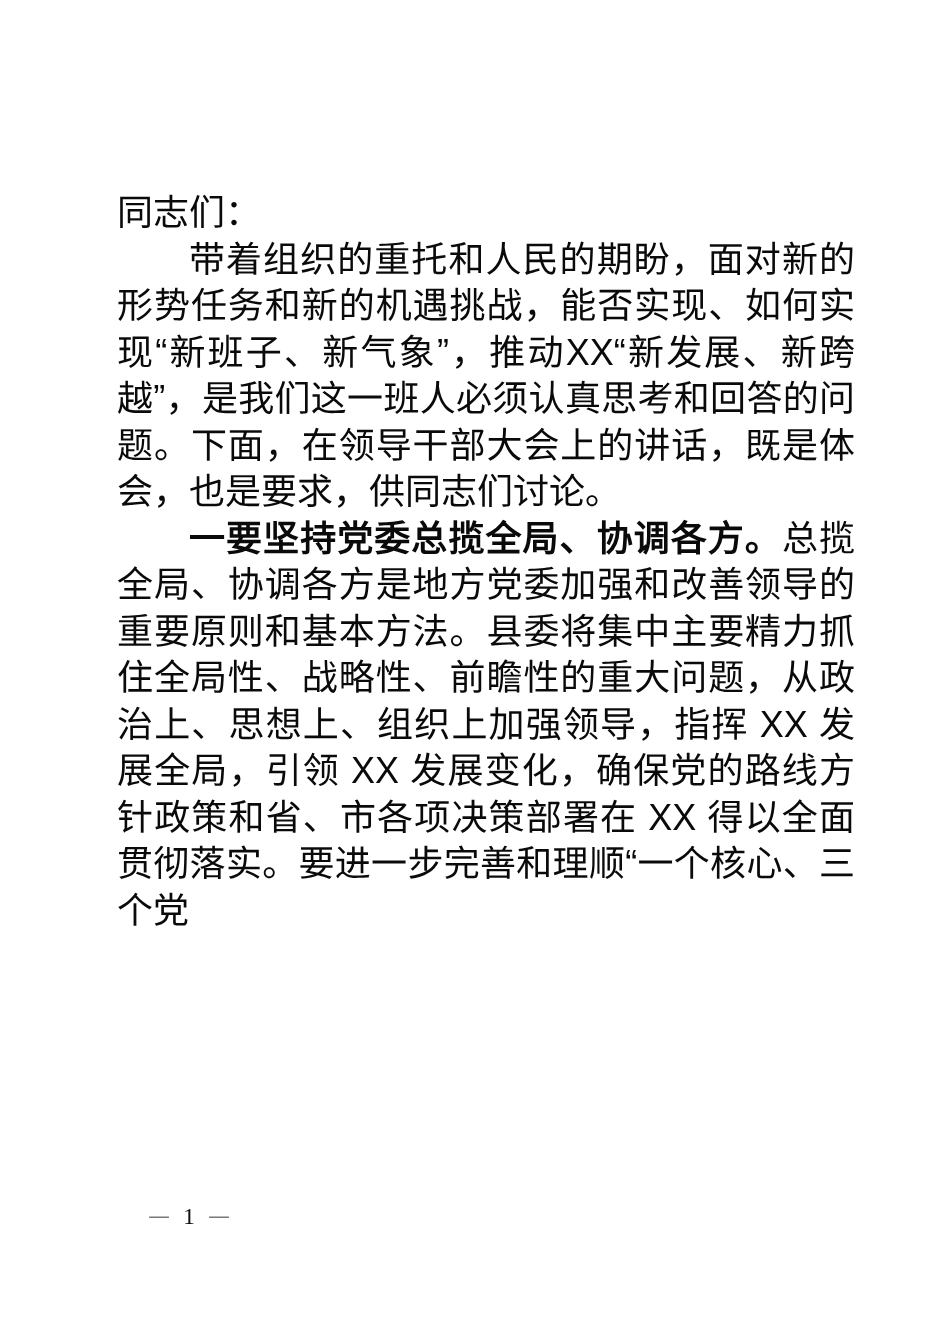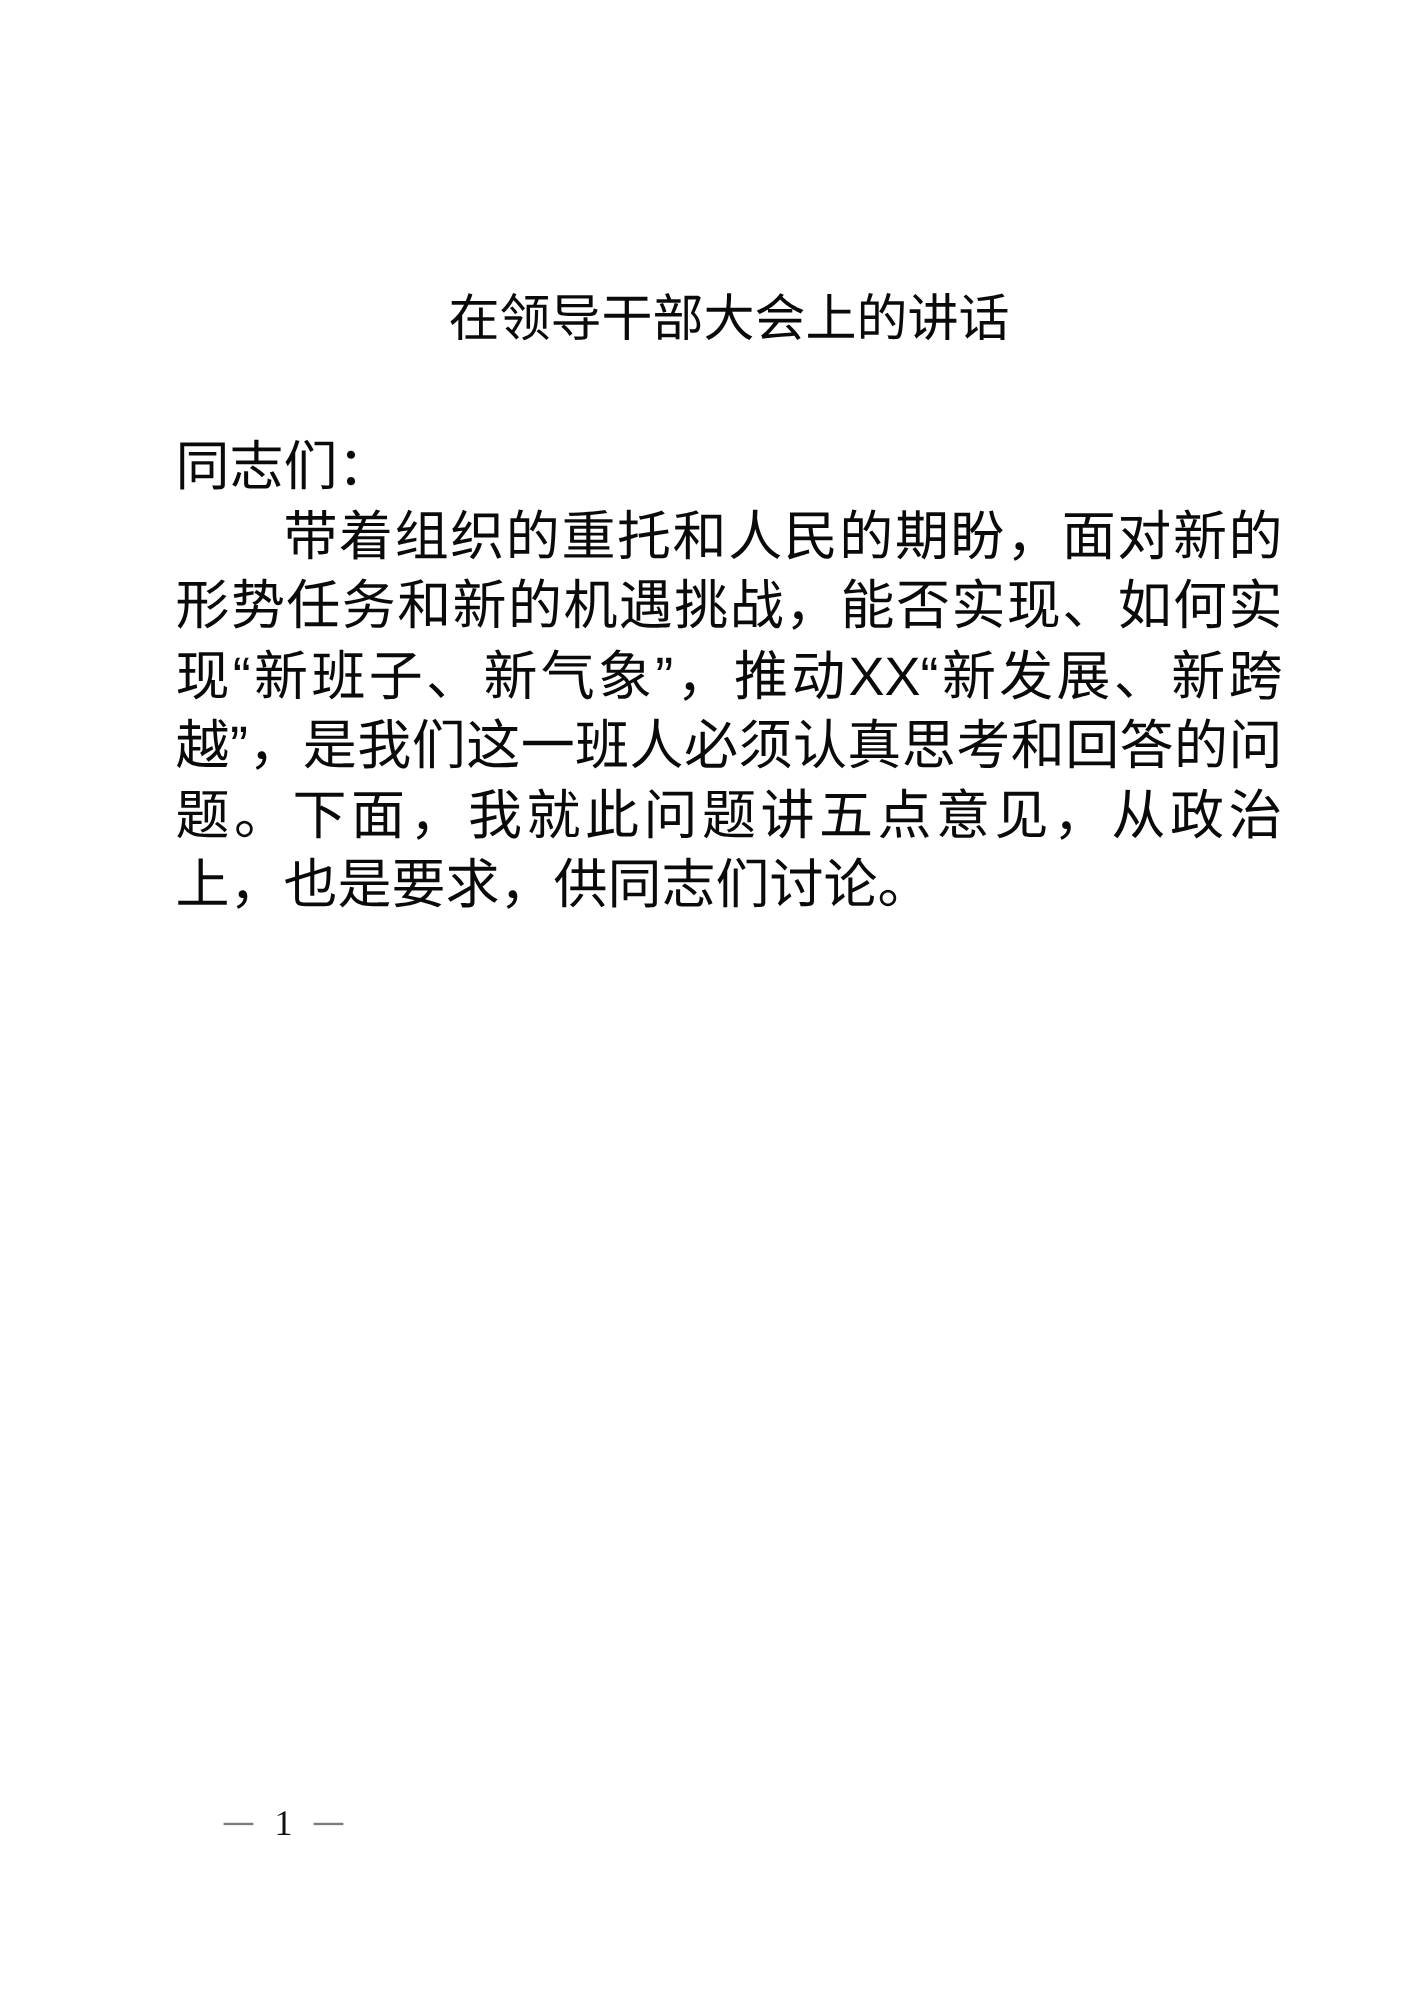--- a/index.html
+++ b/index.html
@@ -65,24 +65,24 @@
     color: #111111;
     font-family: "Liberation Serif", "DejaVu Serif", serif;
     font-size: 24px;
   }
 </style>
 </head>
 <body>
 
 <div class="doc-page">
   <div class="doc-content">
-    <h1 class="doc-title">在领导干部大会上的讲话</h1>
     <div class="doc-body">
       <p class="salutation">同志们：</p>
-      <p class="para">带着组织的重托和人民的期盼，面对新的形势任务和新的机遇挑战，能否实现、如何实现“新班子、新气象”，推动XX“新发展、新跨越”，是我们这一班人必须认真思考和回答的问题。下面，我就此问题讲五点意见，从政治上，也是要求，供同志们讨论。</p>
+      <p class="para">带着组织的重托和人民的期盼，面对新的形势任务和新的机遇挑战，能否实现、如何实现“新班子、新气象”，推动XX“新发展、新跨越”，是我们这一班人必须认真思考和回答的问题。下面，在领导干部大会上的讲话，既是体会，也是要求，供同志们讨论。</p>
+      <p class="para"><span class="lead">一要坚持党委总揽全局、协调各方。</span><span>总揽全局、协调各方是地方党委加强和改善领导的重要原则和基本方法。县委将集中主要精力抓住全局性、战略性、前瞻性的重大问题，从政治上、思想上、组织上加强领导，指挥 XX 发展全局，引领 XX 发展变化，确保党的路线方针政策和省、市各项决策部署在 XX 得以全面贯彻落实。要进一步完善和理顺“一个核心、三个党</span></p>
     </div>
   </div>
   <div class="page-footer">
     <span class="dash">—</span>
     <span class="num">1</span>
     <span class="dash">—</span>
   </div>
 </div>
 
 </body></html>

